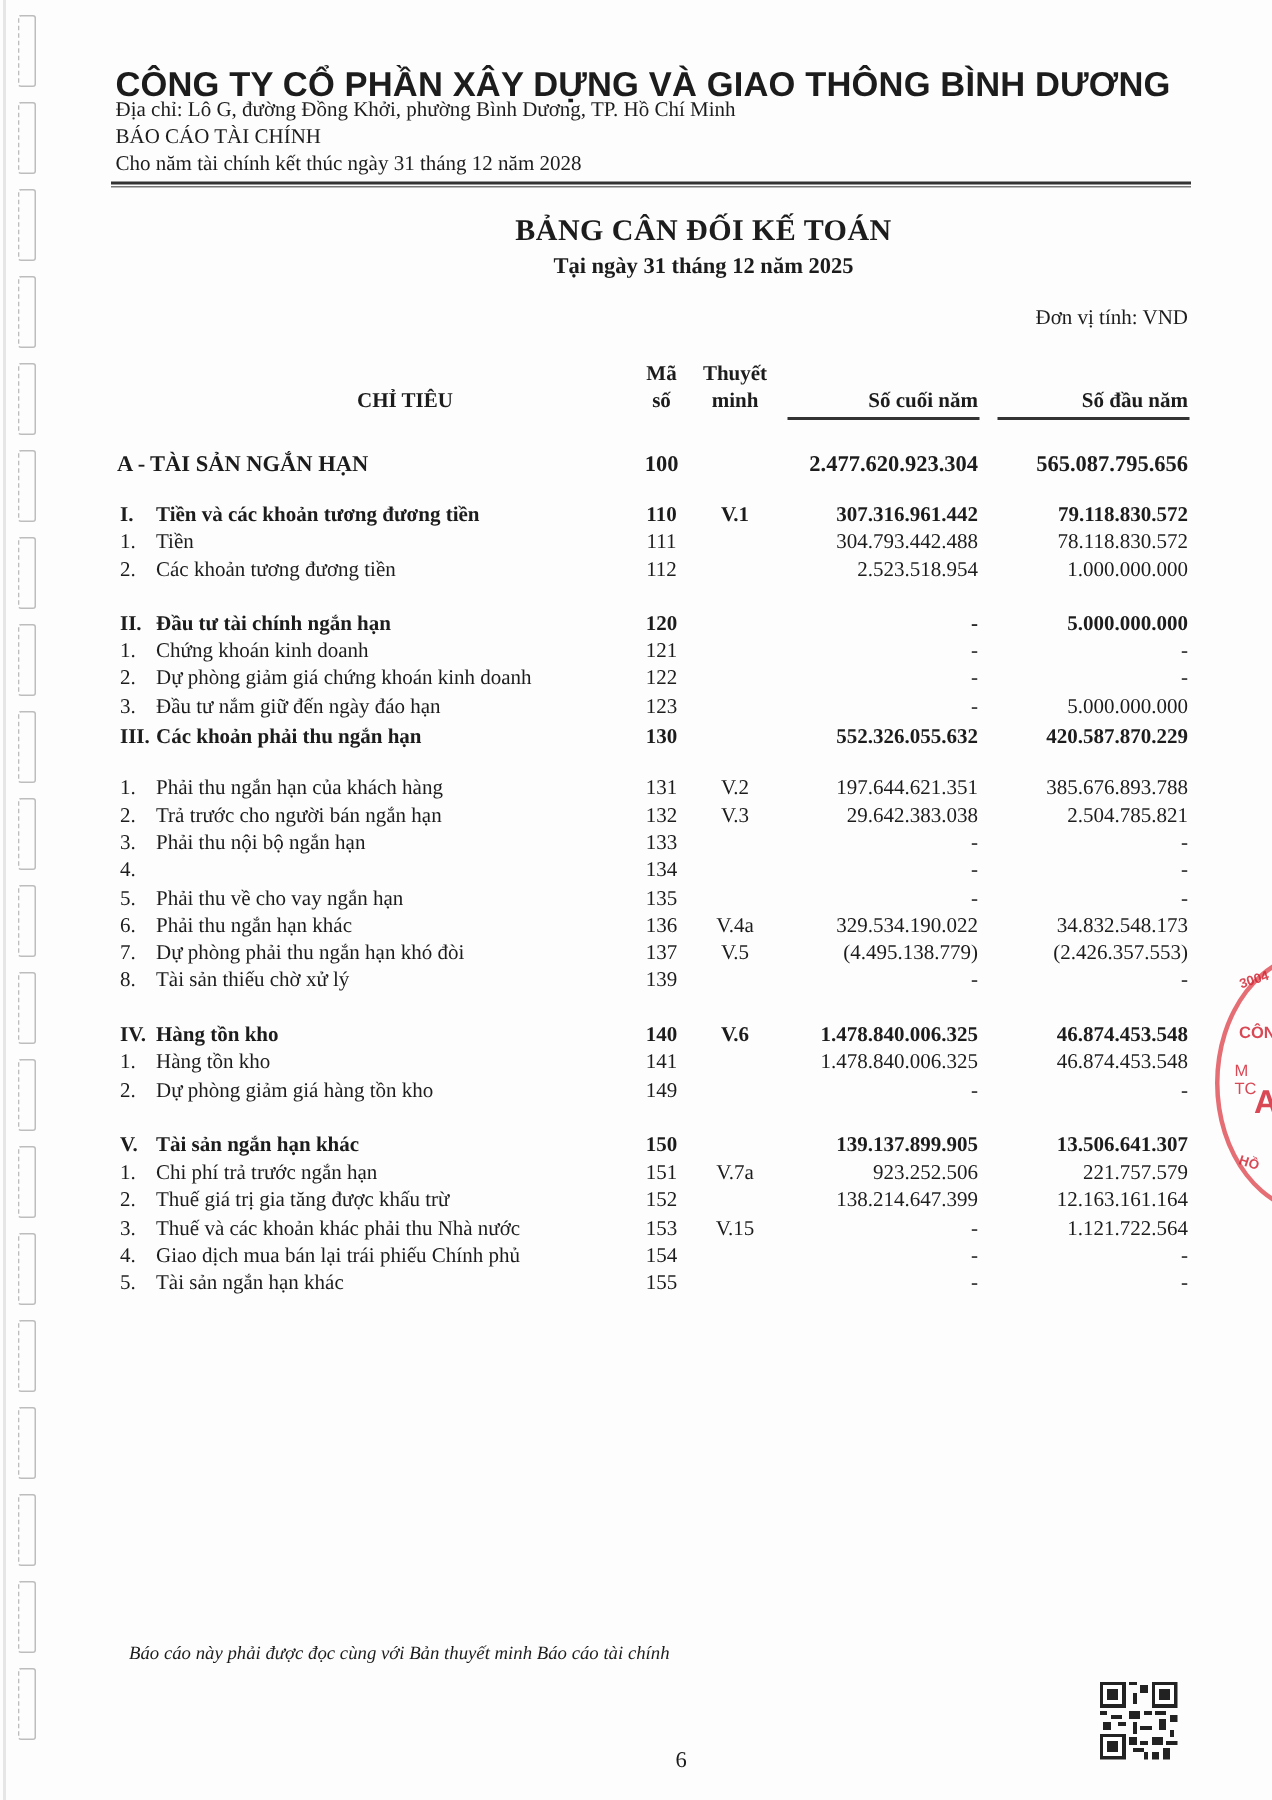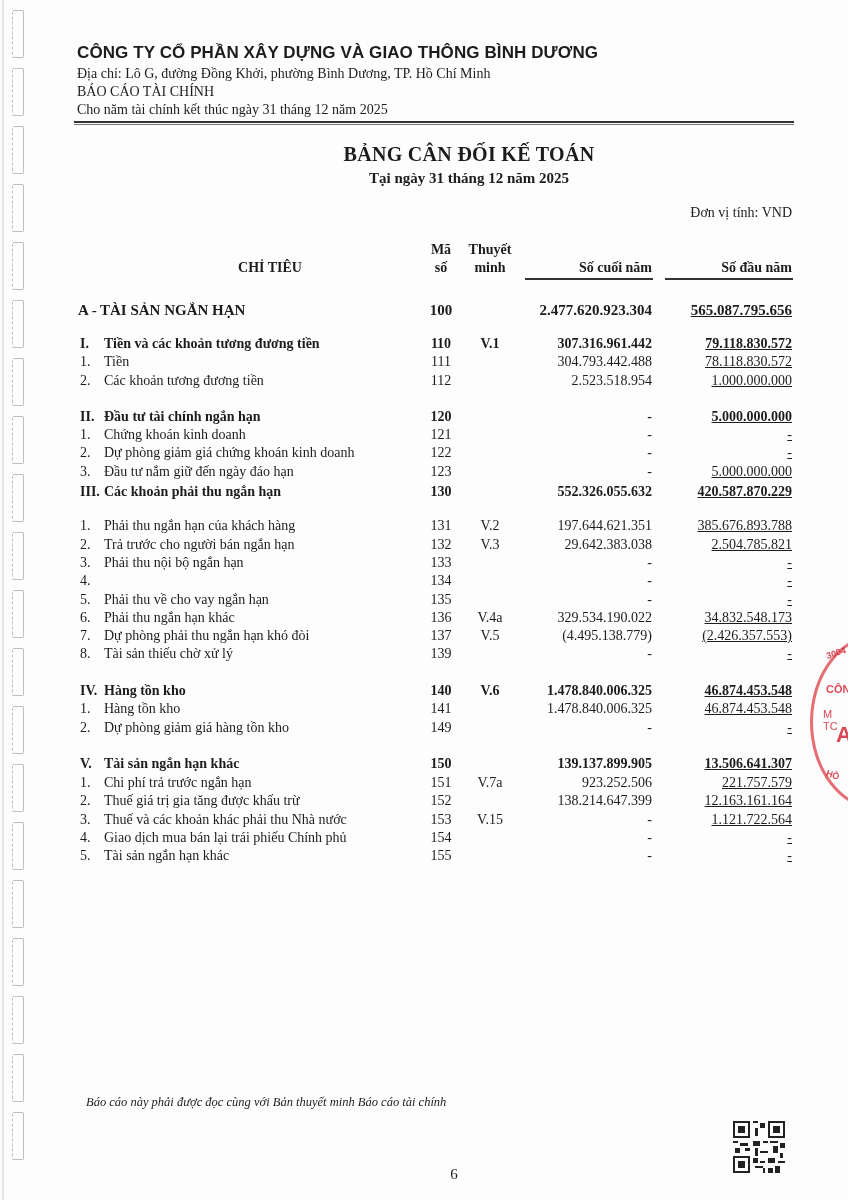--- a/index.html
+++ b/index.html
@@ -4,42 +4,42 @@
 <style>
   html, body { margin:0; padding:0; }
   body { width:848px; height:1200px; background:#fdfdfd; position:relative; overflow:hidden;
          font-family:"Liberation Serif", serif; color:#1c1c1c; }
   .binding { position:absolute; left:0; top:0; width:36px; height:1200px; }
   .binding .ring { position:absolute; left:12px; width:10px; height:46px;
                    border:1.5px solid #bdbdbd; border-left-style:dashed; border-radius:2px; }
   .binding .edge { position:absolute; left:2px; top:0; width:2px; height:1200px; background:#e6e6e6; }
 
   .company { position:absolute; left:77px; top:43px; font-family:"Liberation Sans", sans-serif;
-             font-weight:bold; font-size:17px; letter-spacing:0.1px; }
+             font-weight:bold; font-size:23px; letter-spacing:0.1px; }
   .hline { position:absolute; left:77px; font-size:14px; }
   .header-rule { position:absolute; left:74px; top:121px; width:720px; height:2px; background:#333; }
   .header-rule2 { position:absolute; left:74px; top:124px; width:720px; height:1px; background:#777; }
 
   .title { position:absolute; left:0; width:848px; top:143px; text-align:center; padding-left:90px; box-sizing:border-box;
            font-weight:bold; font-size:20px; letter-spacing:0.3px; }
   .subtitle { position:absolute; left:0; width:848px; top:170px; text-align:center; padding-left:90px; box-sizing:border-box;
               font-weight:bold; font-size:15px; }
   .unit { position:absolute; right:56px; top:205px; font-size:14px;margin-left:22px; }
 
   .th { position:absolute; font-weight:bold; font-size:14px; text-align:center; line-height:18px; }
   .th-rule { position:absolute; top:278px; height:1.5px; background:#333; }
 
   .row { position:absolute; left:0; width:848px; height:18px; font-size:14px; }
   .row.bold { font-weight:bold; }
   .row .num { position:absolute; left:80px; }
   .row .label { position:absolute; left:104px; }
   .row .code { position:absolute; left:420px; width:42px; text-align:center; }
   .row .note { position:absolute; left:468px; width:44px; text-align:center; }
   .row .cur { position:absolute; right:196px; text-align:right; }
-  .row .prev { position:absolute; right:56px; text-align:left;text-decoration:underline; }
+  .row .prev { position:absolute; right:56px; text-align:left; }
   .row.main .num { left:78px; }
   .row.main .label { left:100px; }
 
   .stamp { position:absolute; left:810px; top:634px; width:130px; height:170px;
            border:3px solid rgba(220,60,70,0.75); border-radius:50%; }
   .stamp-text { position:absolute; color:rgba(210,40,55,0.85); font-family:"Liberation Sans", sans-serif;
                 font-weight:bold; font-size:11px; }
 
   .footer-note { position:absolute; left:86px; top:1095px; font-style:italic; font-size:12.5px; }
   .page-num { position:absolute; left:0; width:848px; top:1166px; text-align:center; padding-left:60px; box-sizing:border-box; font-size:15px; }
@@ -68,21 +68,21 @@
     <div class="ring" style="top: 880px;"></div>
     <div class="ring" style="top: 938px;"></div>
     <div class="ring" style="top: 996px;"></div>
     <div class="ring" style="top: 1054px;"></div>
     <div class="ring" style="top: 1112px;"></div>
   </div>
 
 <div class="company">CÔNG TY CỔ PHẦN XÂY DỰNG VÀ GIAO THÔNG BÌNH DƯƠNG</div>
 <div class="hline" style="top:66px;">Địa chỉ: Lô G, đường Đồng Khởi, phường Bình Dương, TP. Hồ Chí Minh</div>
 <div class="hline" style="top:84px;">BÁO CÁO TÀI CHÍNH</div>
-<div class="hline" style="top:102px;">Cho năm tài chính kết thúc ngày 31 tháng 12 năm 2025</div>
+<div class="hline" style="top:102px;">Cho năm tài chính kết thúc ngày 31 tháng 12 năm 2028</div>
 <div class="header-rule"></div>
 <div class="header-rule2"></div>
 
 <div class="title">BẢNG CÂN ĐỐI KẾ TOÁN</div>
 <div class="subtitle">Tại ngày 31 tháng 12 năm 2025</div>
 <div class="unit">Đơn vị tính: VND</div>
 
 <div class="th" style="left:210px; top:259px; width:120px;">CHỈ TIÊU</div>
 <div class="th" style="left:420px; top:241px; width:42px;">
   <div>Mã</div>

